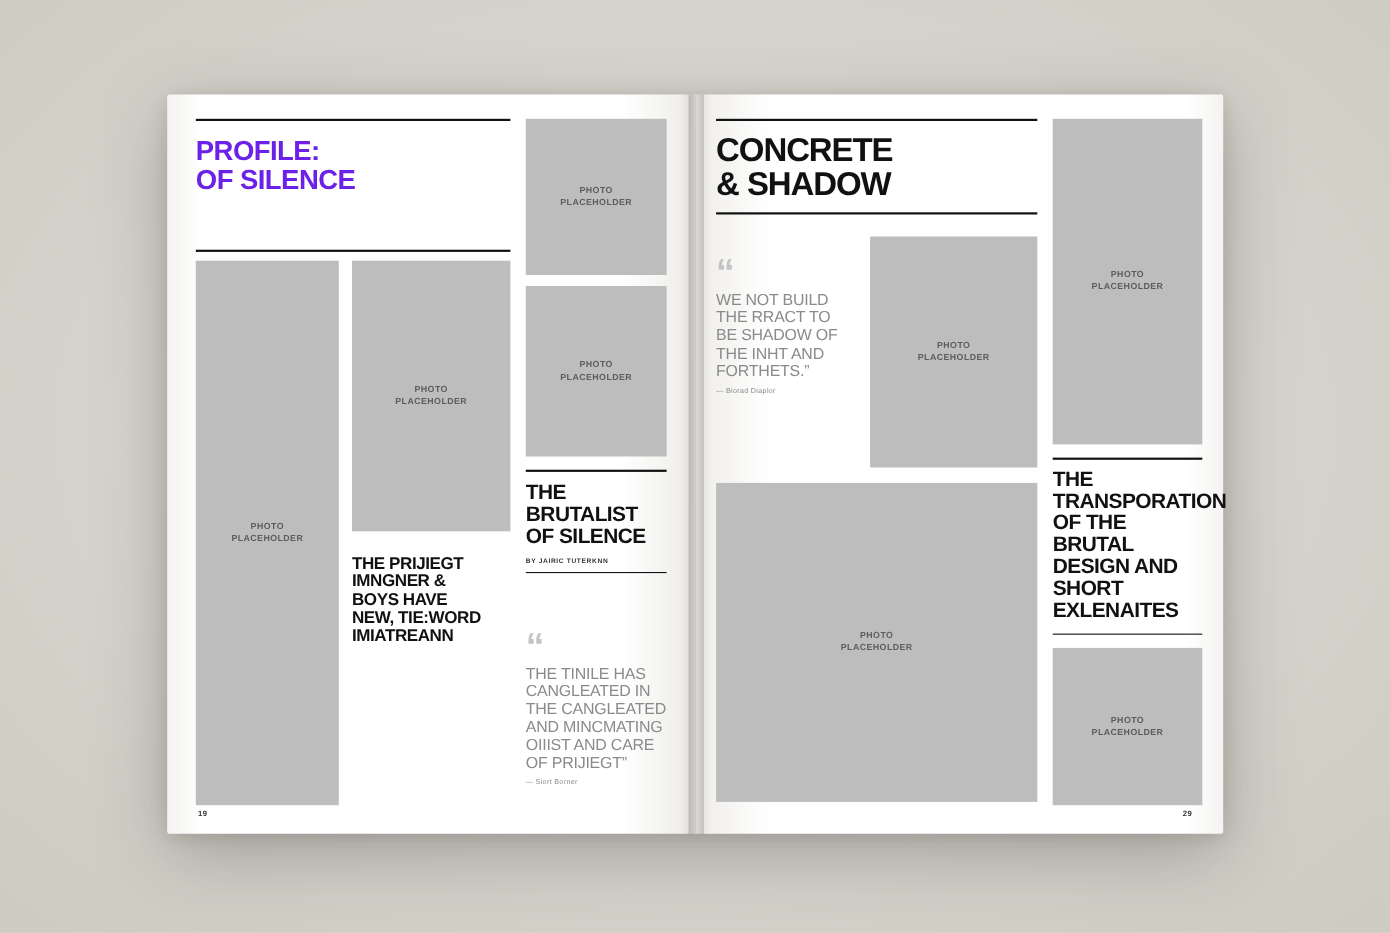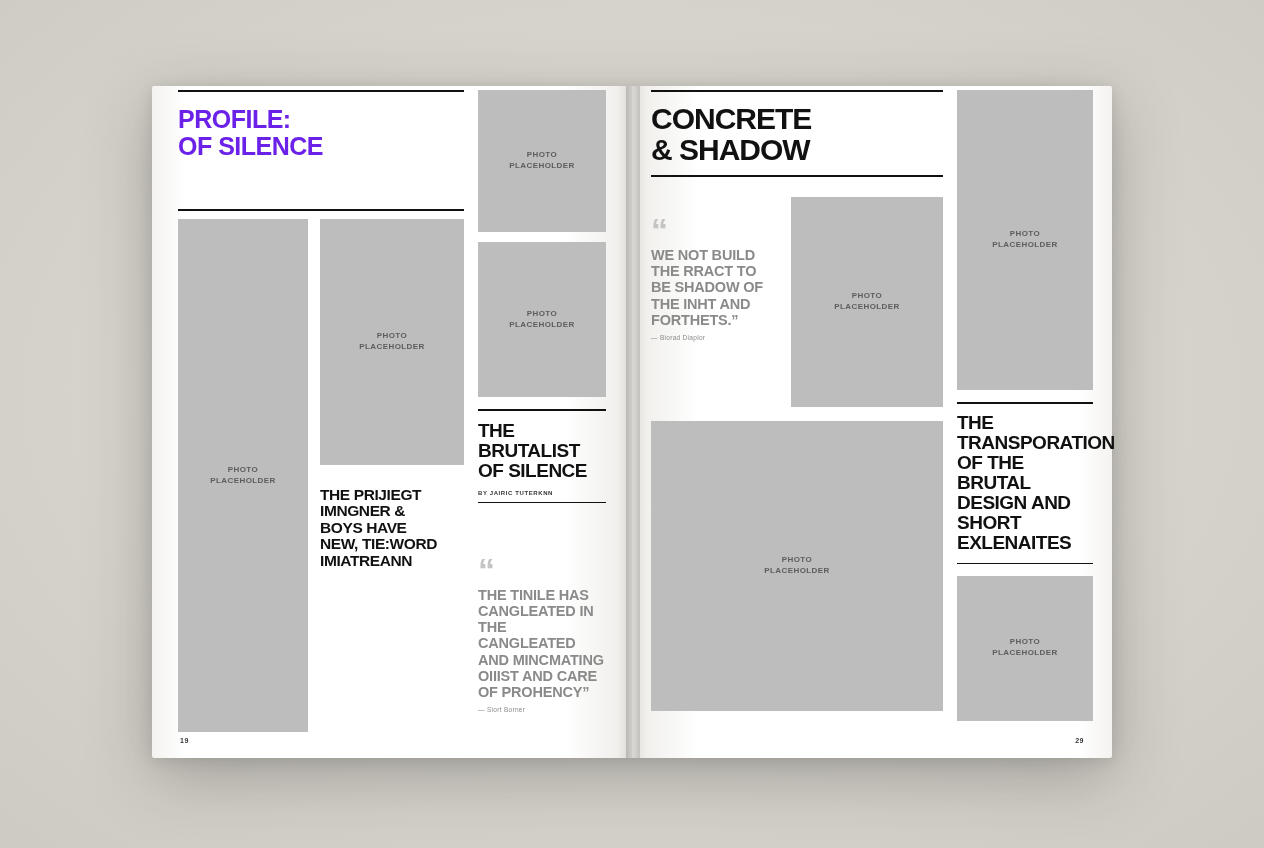--- a/index.html
+++ b/index.html
@@ -31,21 +31,21 @@
     height: 672px;
     display: flex;
     filter: drop-shadow(0 18px 34px rgba(0,0,0,0.22)) drop-shadow(0 3px 8px rgba(0,0,0,0.12));
   }
   .page {
     position: relative;
     width: 480px;
     height: 672px;
     background: #ffffff;
     box-sizing: border-box;
-    padding: 4px 26px 26px 26px;
+    padding: 22px 26px 26px 26px;
   }
   .page.left {
     border-radius: 2px 0 0 2px;
     background: linear-gradient(to right, #f4f3f1 0%, #ffffff 7%, #ffffff 86%, #f0efec 97%, #d8d6d2 100%);
   }
   .page.right {
     border-radius: 0 2px 2px 0;
     background: linear-gradient(to left, #f4f3f1 0%, #ffffff 7%, #ffffff 86%, #f1f0ed 97%, #dddbd7 100%);
   }
   .gutter-shadow {
@@ -107,21 +107,21 @@
   }
   .byline {
     font-size: 6px;
     letter-spacing: 0.6px;
     color: #333;
     font-weight: 700;
     margin: 0;
   }
   .pullquote {
     color: #8a8a8a;
-    font-weight: 700;
+    font-weight: 400;
     font-size: 14.5px;
     line-height: 1.12;
     letter-spacing: -0.2px;
     margin: 0;
   }
   .quotemark {
     color: #c4c4c4;
     font-weight: 800;
     font-size: 34px;
     line-height: 0.7;
@@ -256,21 +256,21 @@
 
           <div class="rule thin" style="margin-top:6px;"></div>
 
           <div style="margin-top:56px;">
             <div class="quotemark">“</div>
             <div class="pullquote">THE TINILE HAS</div>
             <div class="pullquote">CANGLEATED IN</div>
             <div class="pullquote">THE CANGLEATED</div>
             <div class="pullquote">AND MINCMATING</div>
             <div class="pullquote">OIIIST AND CARE</div>
-            <div class="pullquote">OF PROHENCY”</div>
+            <div class="pullquote">OF PRIJIEGT”</div>
             <p class="attrib">— Siort Borner</p>
           </div>
         </div>
       </div>
 
       <div class="folio l">19</div>
     </div>
 
     <div class="page right">
       <div class="r-grid">

